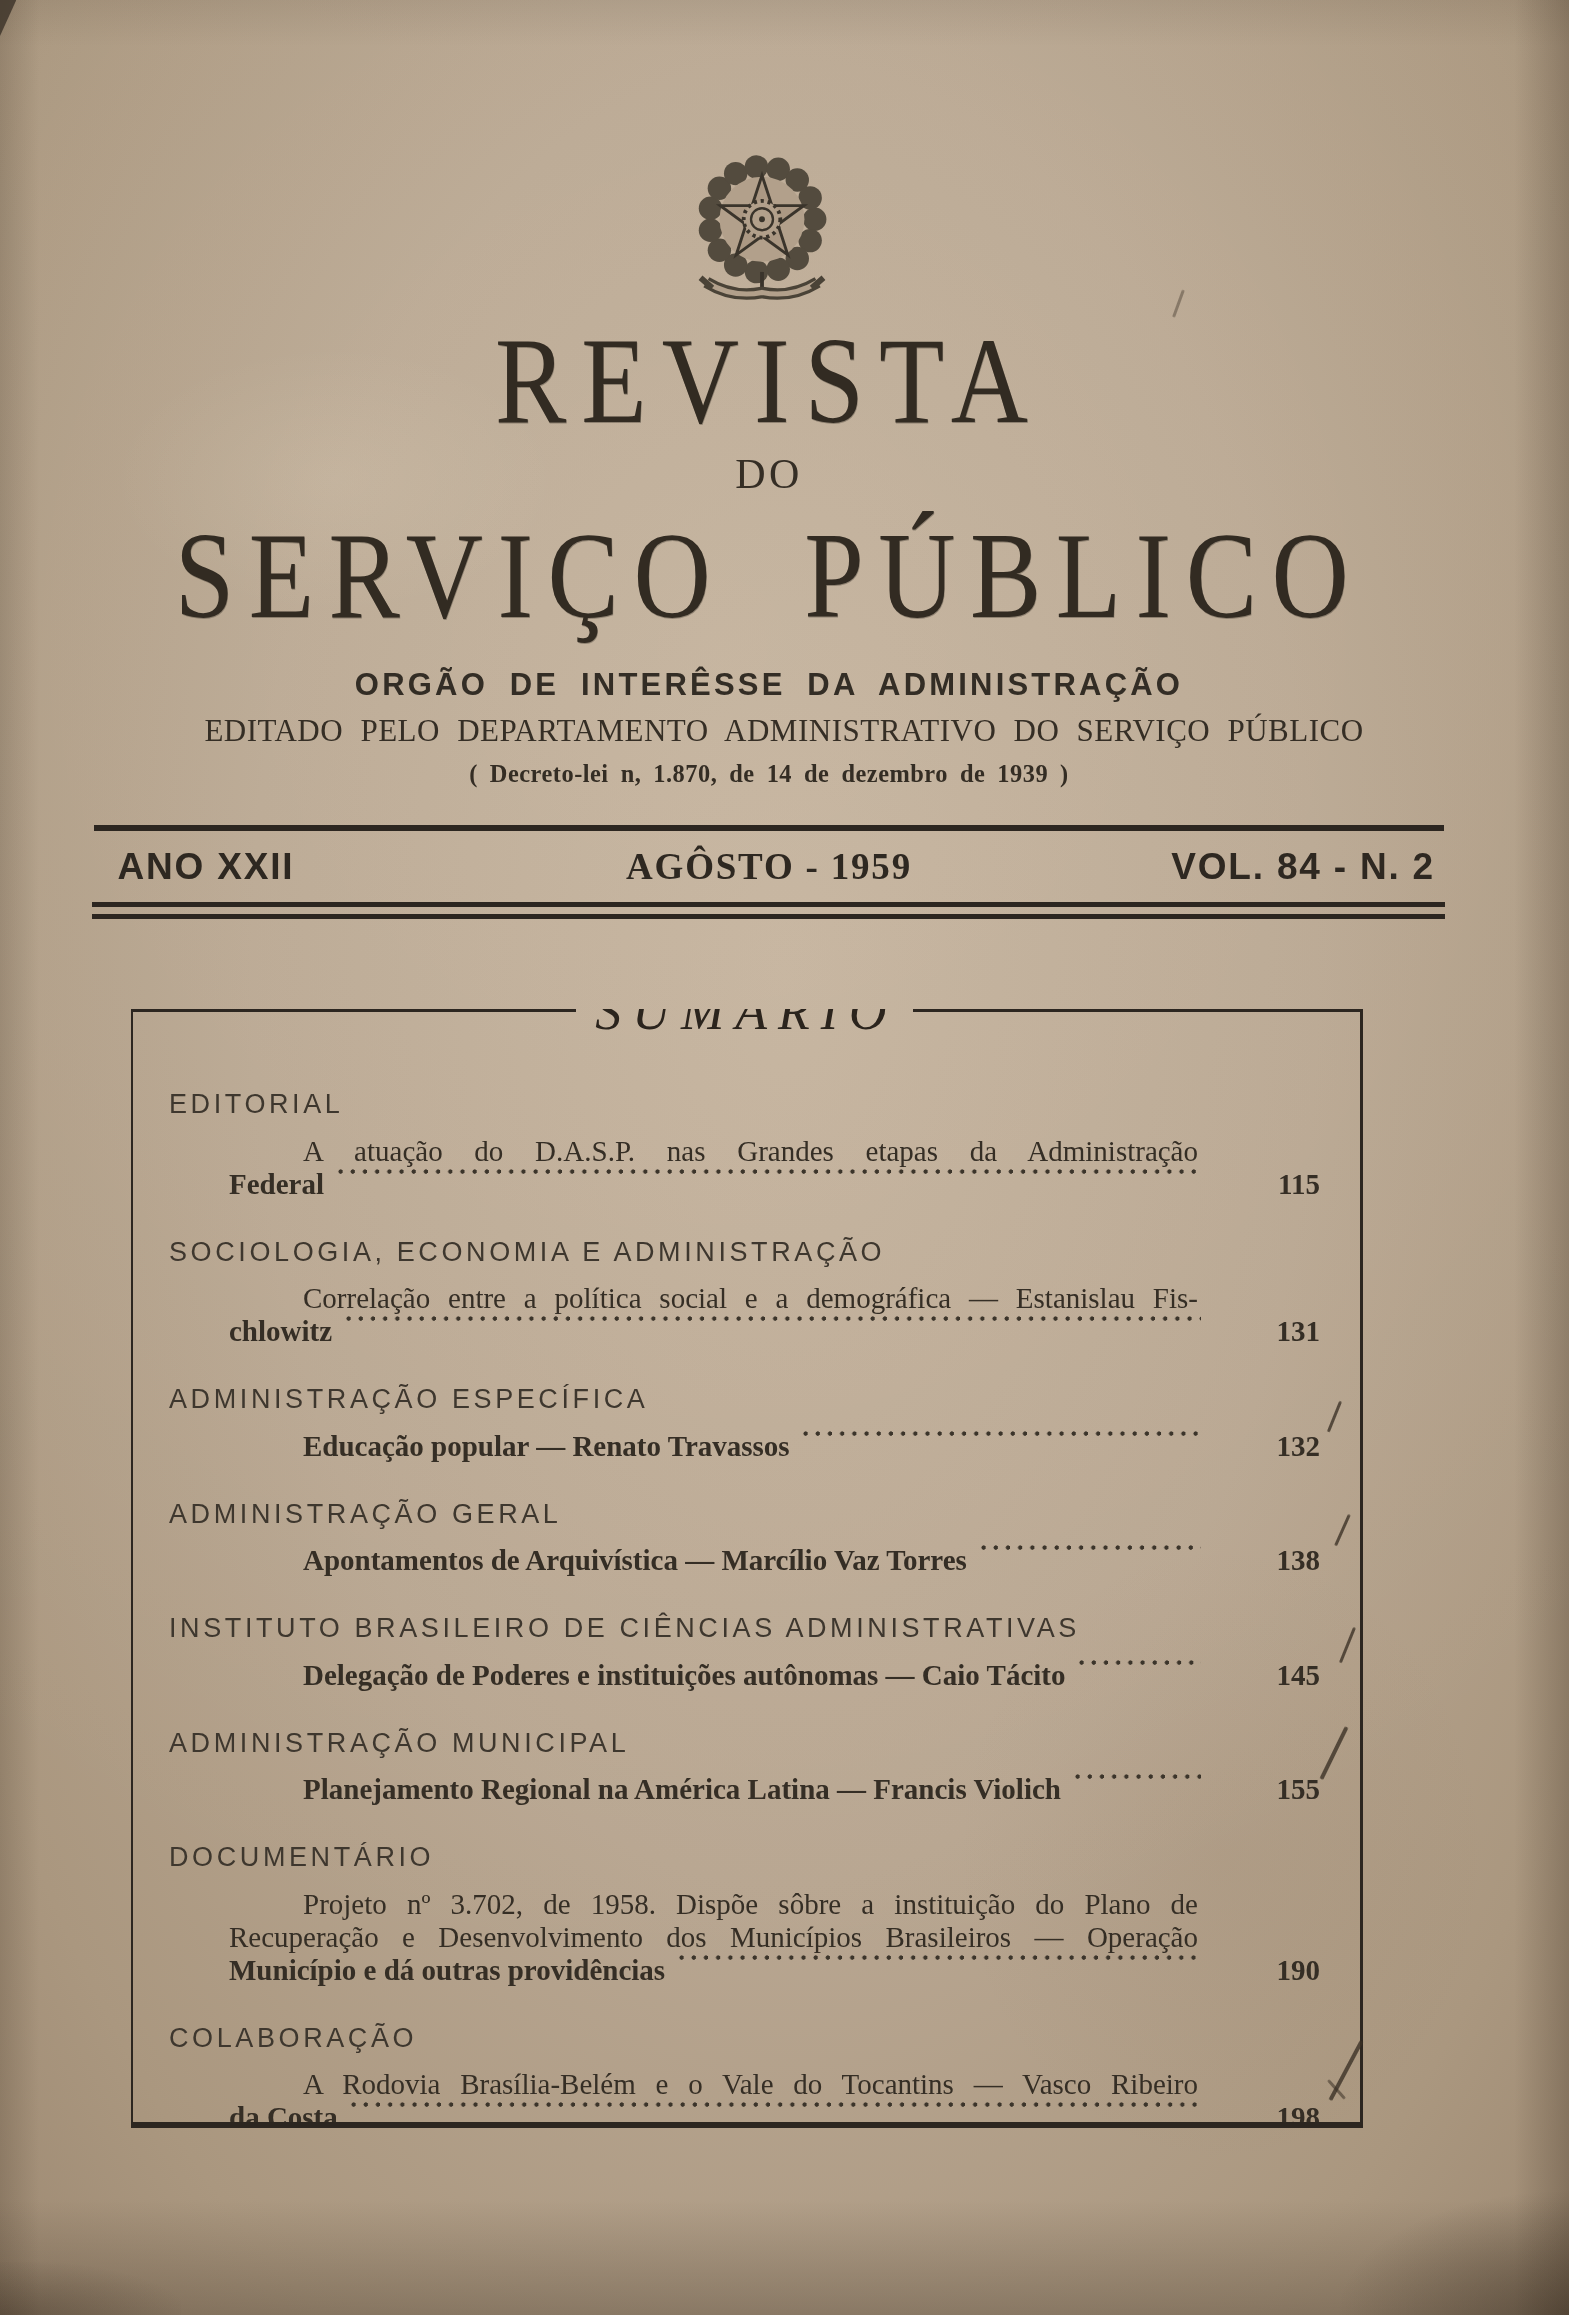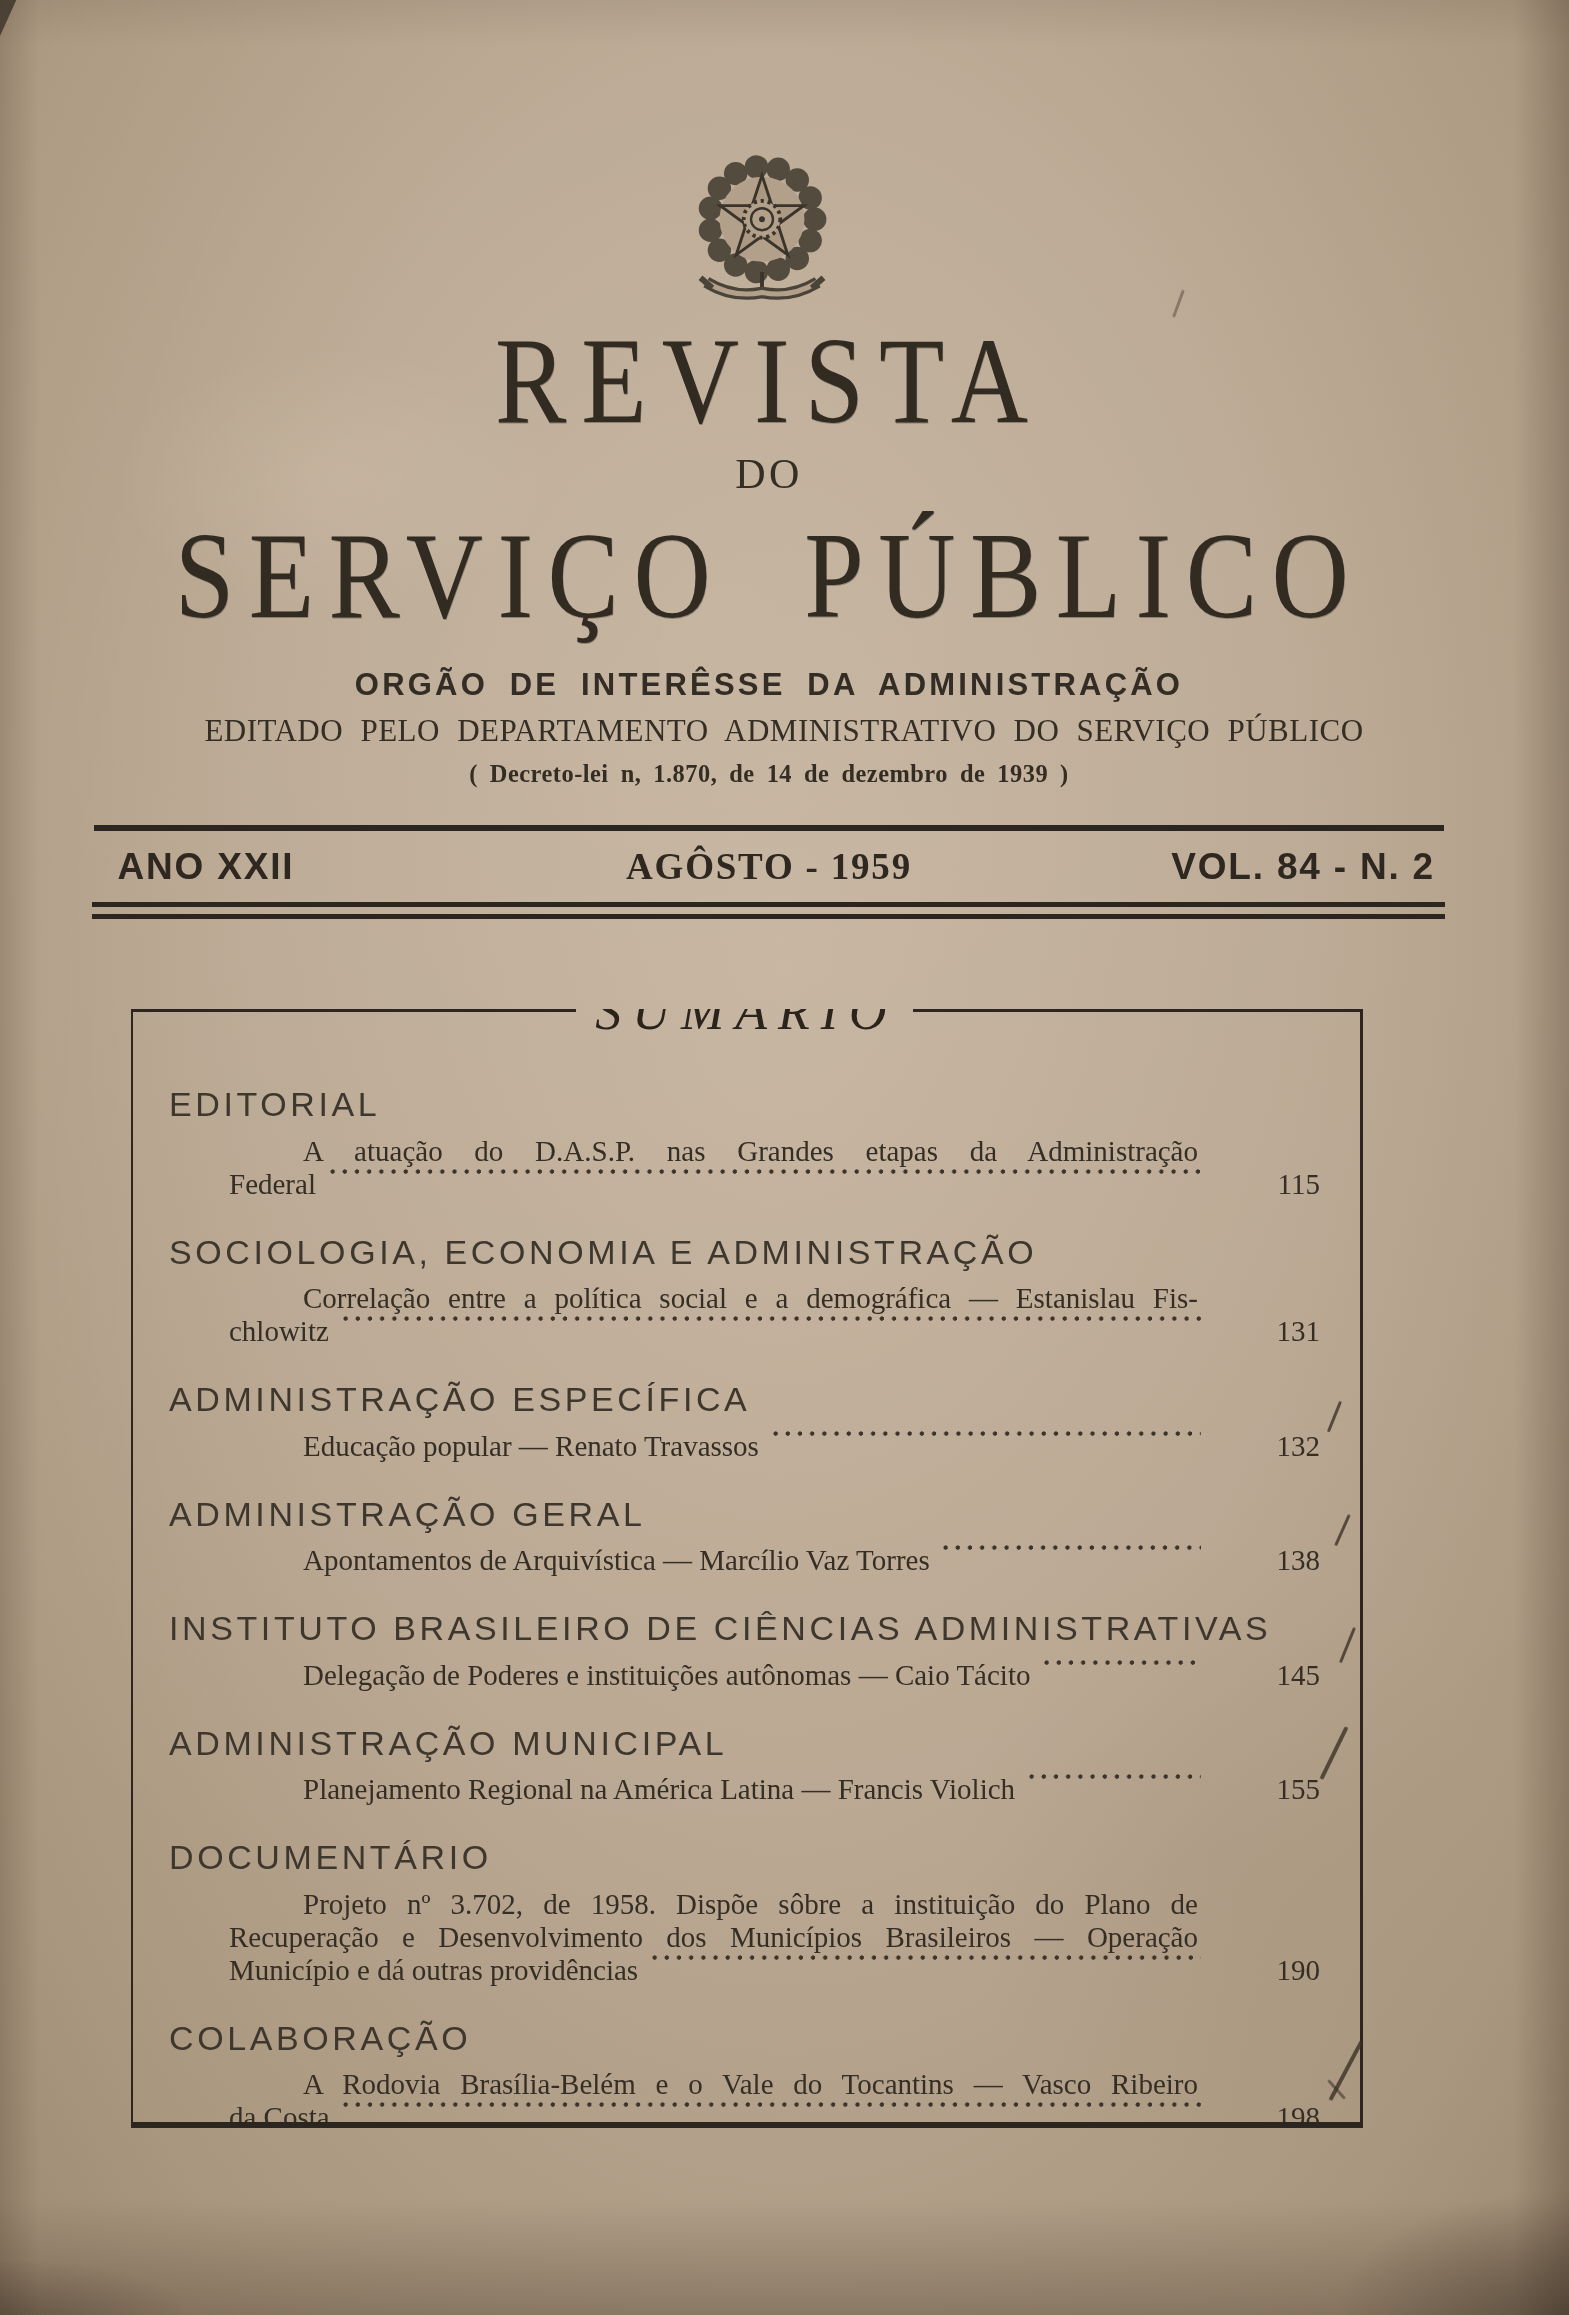--- a/index.html
+++ b/index.html
@@ -39,26 +39,26 @@
   .bar-rule2b{left:92px;top:914px;width:1353px;height:4.5px;}
   
   .sumbox{left:131px;top:1009px;width:1232px;height:1119px;box-sizing:border-box;
       border-left:2.7px solid #2c2620;border-right:3.6px solid #2c2620;border-bottom:6.3px solid #2c2620;overflow:hidden;}
   .toprule-l{left:0;top:-1.8px;width:443px;height:4.5px;}
   .toprule-r{left:780px;top:-1.8px;width:452px;height:4.5px;}
   .sumtitle{left:0;top:-23.5px;width:100%;text-align:center;font-style:italic;font-size:52px;line-height:1;
       letter-spacing:11px;color:#2b241d;}
   .toc{position:absolute;left:0;top:0;width:100%;box-sizing:border-box;padding:80px 40px 0 36px;}
   .toc-section{margin-bottom:36px;}
-  .toc-head{font-family:"Liberation Sans",sans-serif;font-size:34px;line-height:31px;letter-spacing:3.6px;
+  .toc-head{font-family:"Liberation Sans",sans-serif;font-size:27px;line-height:31px;letter-spacing:3.6px;
       color:#3e372e;margin-bottom:14.5px;}
   .toc-entry{margin-left:60px;font-size:29px;line-height:33px;color:#352e25;}
   .toc-line{text-align:justify;text-align-last:justify;padding-right:122px;}
   .toc-line.first{text-indent:74px;}
-  .toc-row{display:flex;align-items:flex-start;}
+  .toc-row{display:flex;align-items:flex-start;font-weight:bold;}
   .toc-row.indent .tail{padding-left:74px;}
   .leader{flex:1;height:8.1px;margin:0 0 0 12.7px;align-self:baseline;
       background-image:radial-gradient(circle at 3.6px 3.6px,#3b342a 1.9px,rgba(0,0,0,0) 2.5px);
       background-size:12.2px 8.1px;background-repeat:repeat-x;}
   .pg{min-width:83px;text-align:right;margin-left:36px;}
   
   .pen{position:absolute;background:#3a3025;border-radius:1.8px;opacity:.78;filter:blur(0.4px);}
   .corner-tl{left:0;top:0;width:16.3px;height:36px;background:#3f362b;clip-path:polygon(0 0,100% 0,0 100%);opacity:.85;}
   .shade-br{right:0;bottom:0;width:235px;height:127px;background:radial-gradient(ellipse at 100% 100%,rgba(45,35,24,.40),rgba(0,0,0,0) 70%);}
   .shade-bl{left:0;bottom:0;width:181px;height:54px;background:radial-gradient(ellipse at 0% 100%,rgba(45,35,24,.30),rgba(0,0,0,0) 75%);}

